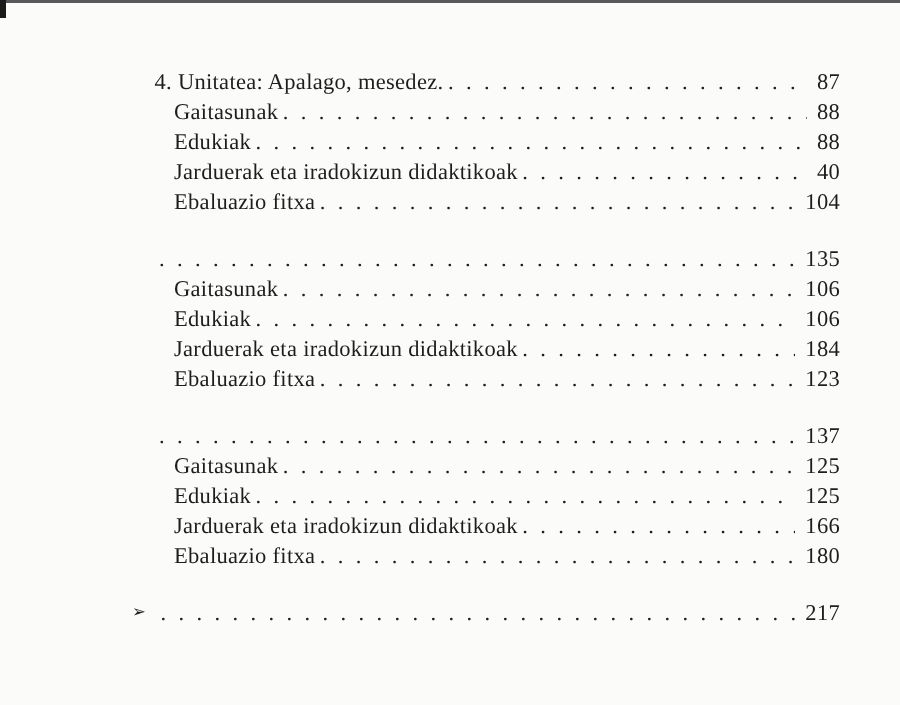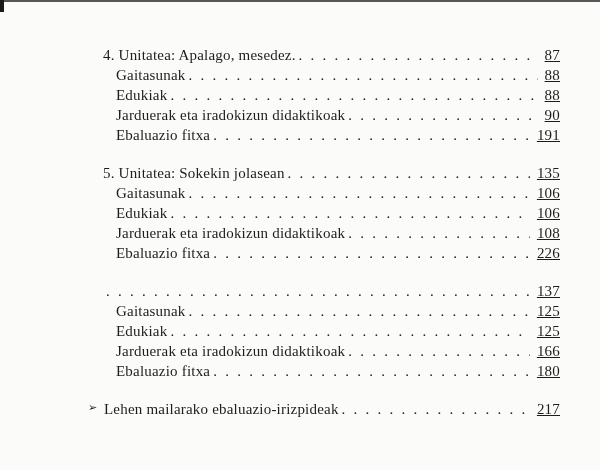--- a/index.html
+++ b/index.html
@@ -56,21 +56,20 @@
     min-width: 12px;
   }
   .row .leader::after {
     content: ". . . . . . . . . . . . . . . . . . . . . . . . . . . . . . . . . . . . . . . . . . . . . . . . . . . . . . . . . . . . . . . . . . . .";
     letter-spacing: 1.5px;
     word-spacing: 1.5px;
   }
   .row .pagenum {
     flex: none;
     text-align: right;
-    text-decoration: underline;
   }
   .row.final {
     margin-top: 12px;
     margin-left: -15px;
   }
   .row.final .bullet {
     flex: none;
     width: 16px;
     font-family: "DejaVu Sans", sans-serif;
     font-size: 11px;
@@ -96,53 +95,52 @@
           <span class="pagenum">88</span>
         </div>
         <div class="row lvl2">
           <span class="label">Edukiak</span>
           <span class="leader"></span>
           <span class="pagenum">88</span>
         </div>
         <div class="row lvl2">
           <span class="label">Jarduerak eta iradokizun didaktikoak</span>
           <span class="leader"></span>
-          <span class="pagenum">90</span>
+          <span class="pagenum">40</span>
         </div>
         <div class="row lvl2">
           <span class="label">Ebaluazio fitxa</span>
           <span class="leader"></span>
-          <span class="pagenum">191</span>
+          <span class="pagenum">104</span>
         </div>
       </div>
       <div class="section">
         <div class="row lvl1">
-          <span class="label">5. Unitatea: Sokekin jolasean</span>
           <span class="leader"></span>
           <span class="pagenum">135</span>
         </div>
         <div class="row lvl2">
           <span class="label">Gaitasunak</span>
           <span class="leader"></span>
           <span class="pagenum">106</span>
         </div>
         <div class="row lvl2">
           <span class="label">Edukiak</span>
           <span class="leader"></span>
           <span class="pagenum">106</span>
         </div>
         <div class="row lvl2">
           <span class="label">Jarduerak eta iradokizun didaktikoak</span>
           <span class="leader"></span>
-          <span class="pagenum">108</span>
+          <span class="pagenum">184</span>
         </div>
         <div class="row lvl2">
           <span class="label">Ebaluazio fitxa</span>
           <span class="leader"></span>
-          <span class="pagenum">226</span>
+          <span class="pagenum">123</span>
         </div>
       </div>
       <div class="section">
         <div class="row lvl1">
           <span class="leader"></span>
           <span class="pagenum">137</span>
         </div>
         <div class="row lvl2">
           <span class="label">Gaitasunak</span>
           <span class="leader"></span>
@@ -159,18 +157,17 @@
           <span class="pagenum">166</span>
         </div>
         <div class="row lvl2">
           <span class="label">Ebaluazio fitxa</span>
           <span class="leader"></span>
           <span class="pagenum">180</span>
         </div>
       </div>
       <div class="row final">
         <span class="bullet">➢</span>
-        <span class="label">Lehen mailarako ebaluazio-irizpideak</span>
         <span class="leader"></span>
         <span class="pagenum">217</span>
       </div>
     </div>
 </div>
 
 </body></html>

